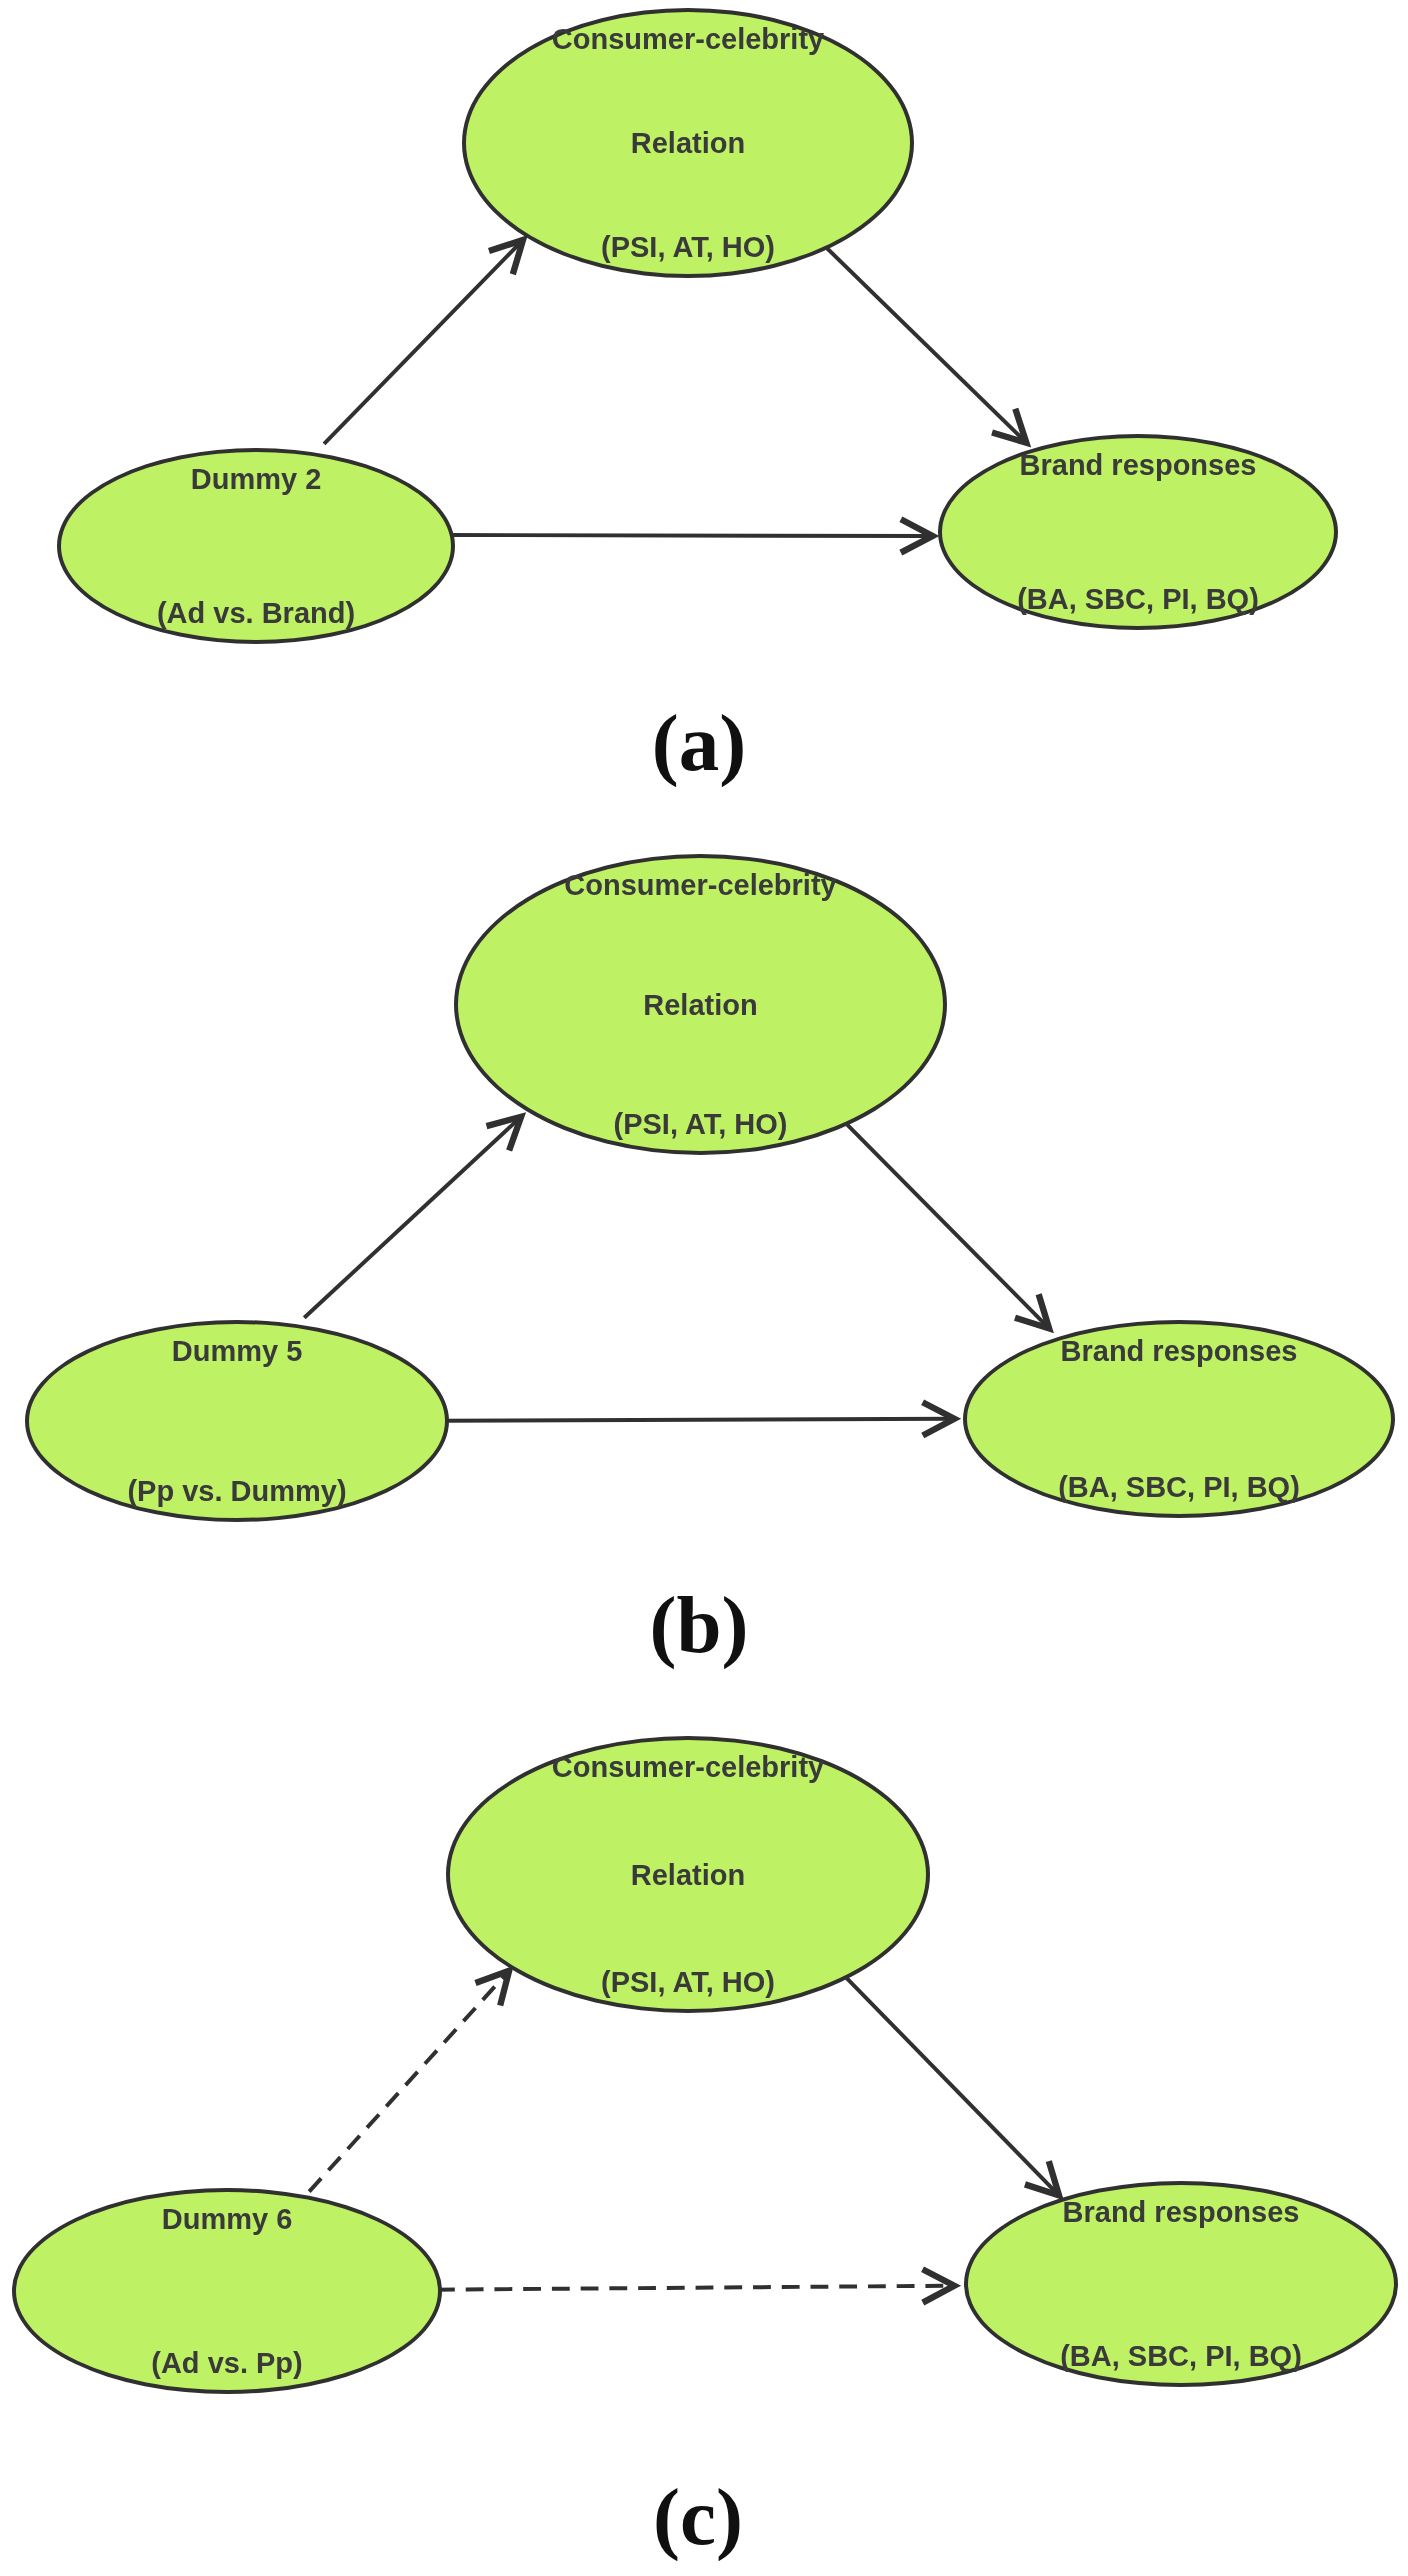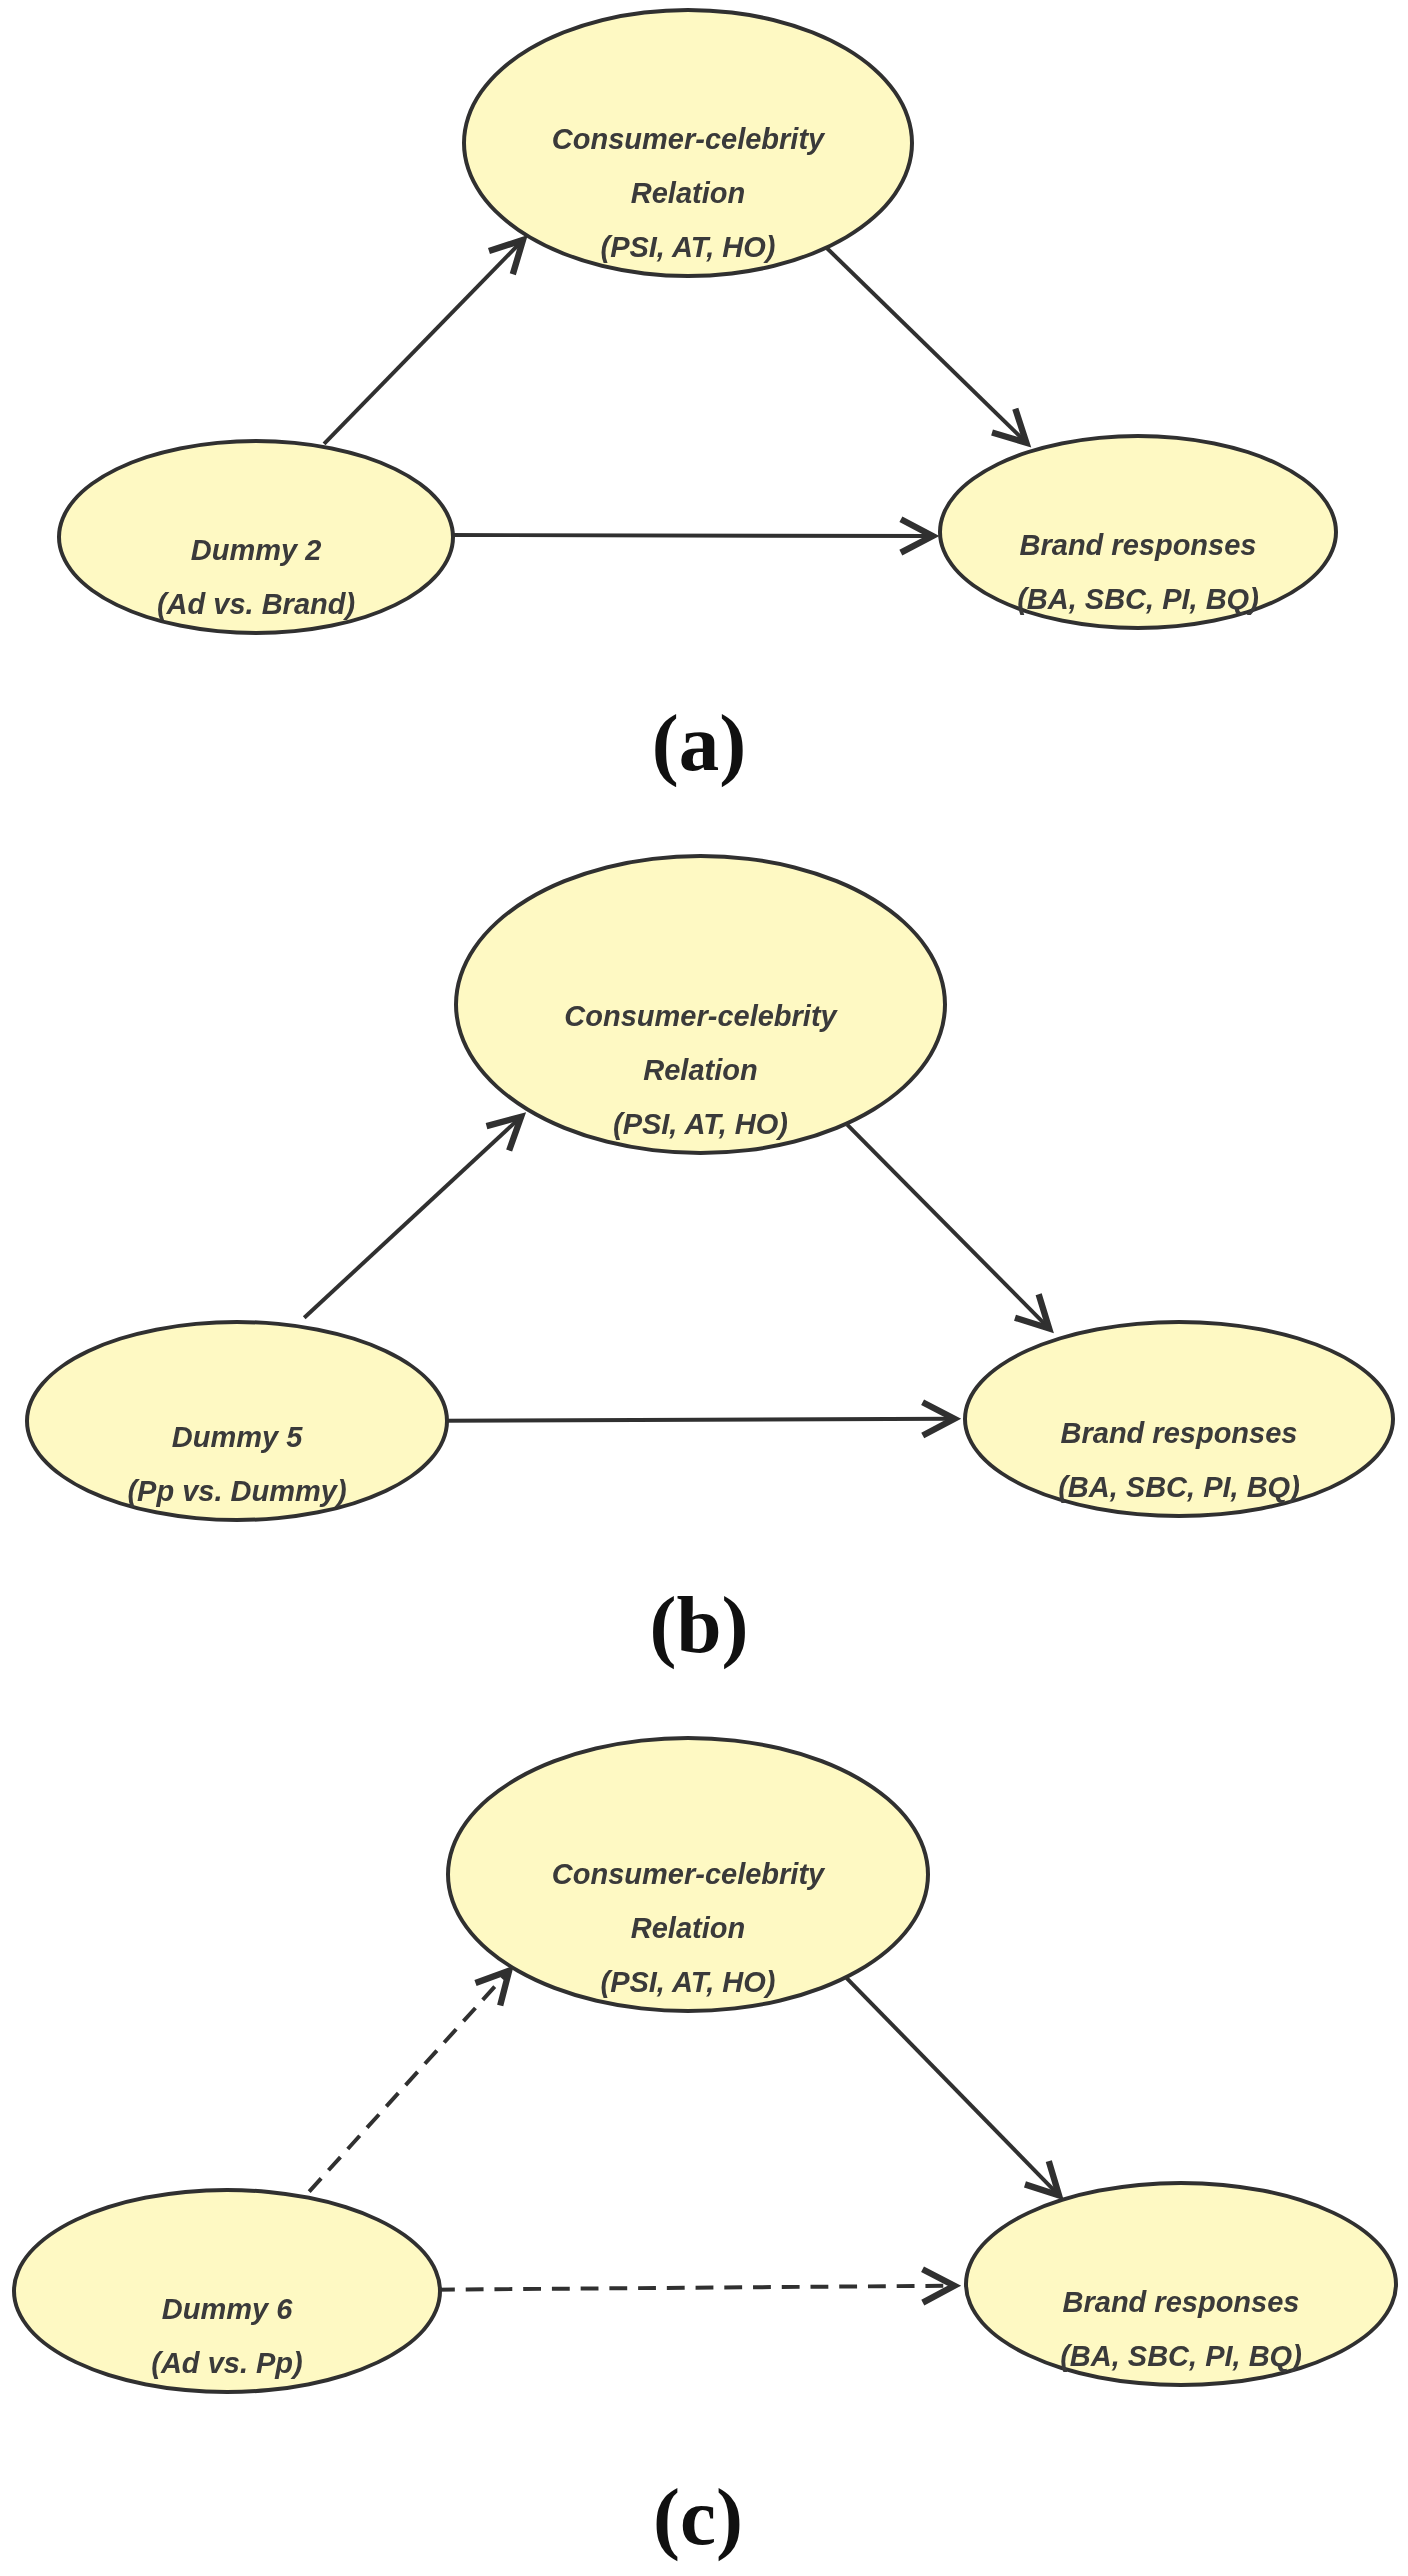--- a/index.html
+++ b/index.html
@@ -10,28 +10,27 @@
     font-family:"Liberation Sans",sans-serif;
     overflow:hidden;
   }
   .edges{position:absolute;left:0;top:0;width:1409px;height:2576px;z-index:1;}
   .edge{stroke:var(--stroke,#303030);stroke-width:4;fill:none;}
   .edge.dashed{stroke-dasharray:18 11;}
   .node{
     position:absolute;z-index:2;
     border:4px solid var(--stroke,#303030);
     border-radius:50%;
-    background:#fef9c3;
-    display:flex;flex-direction:column;align-items:center;justify-content:flex-end;
+    background:#bef264;
+    display:flex;flex-direction:column;align-items:center;justify-content:space-between;
     text-align:center;
     color:var(--text,#3a3a3a);
     font-weight:bold;
     font-size:29px;
     line-height:54px;
-    font-style:italic;
   }
   .nline{display:block;white-space:nowrap;}
   .panel-label{
     position:absolute;z-index:2;
     transform:translate(-50%,-50%);
     font-family:"Liberation Serif",serif;
     font-weight:bold;
     font-size:81px;
     color:var(--label,#101010);
     white-space:nowrap;
@@ -60,21 +59,21 @@
         <line x1="441" y1="2311" x2="962" y2="2307" class="edge dashed" marker-end="url(#arrowOpen)"></line>
       </g>
   </svg>
 
   <section>
     <div class="node" style="left:462px;top:8px;width:444px;height:262px;">
       <span class="nline">Consumer-celebrity</span>
       <span class="nline">Relation</span>
       <span class="nline">(PSI, AT, HO)</span>
     </div>
-    <div class="node" style="left:57px;top:439px;width:390px;height:188px;">
+    <div class="node" style="left:57px;top:448px;width:390px;height:188px;">
       <span class="nline">Dummy 2</span>
       <span class="nline">(Ad vs. Brand)</span>
     </div>
     <div class="node" style="left:938px;top:434px;width:392px;height:188px;">
       <span class="nline">Brand responses</span>
       <span class="nline">(BA, SBC, PI, BQ)</span>
     </div>
     <div class="panel-label" style="left:699px;top:743px;">(a)</div>
   </section>
 

